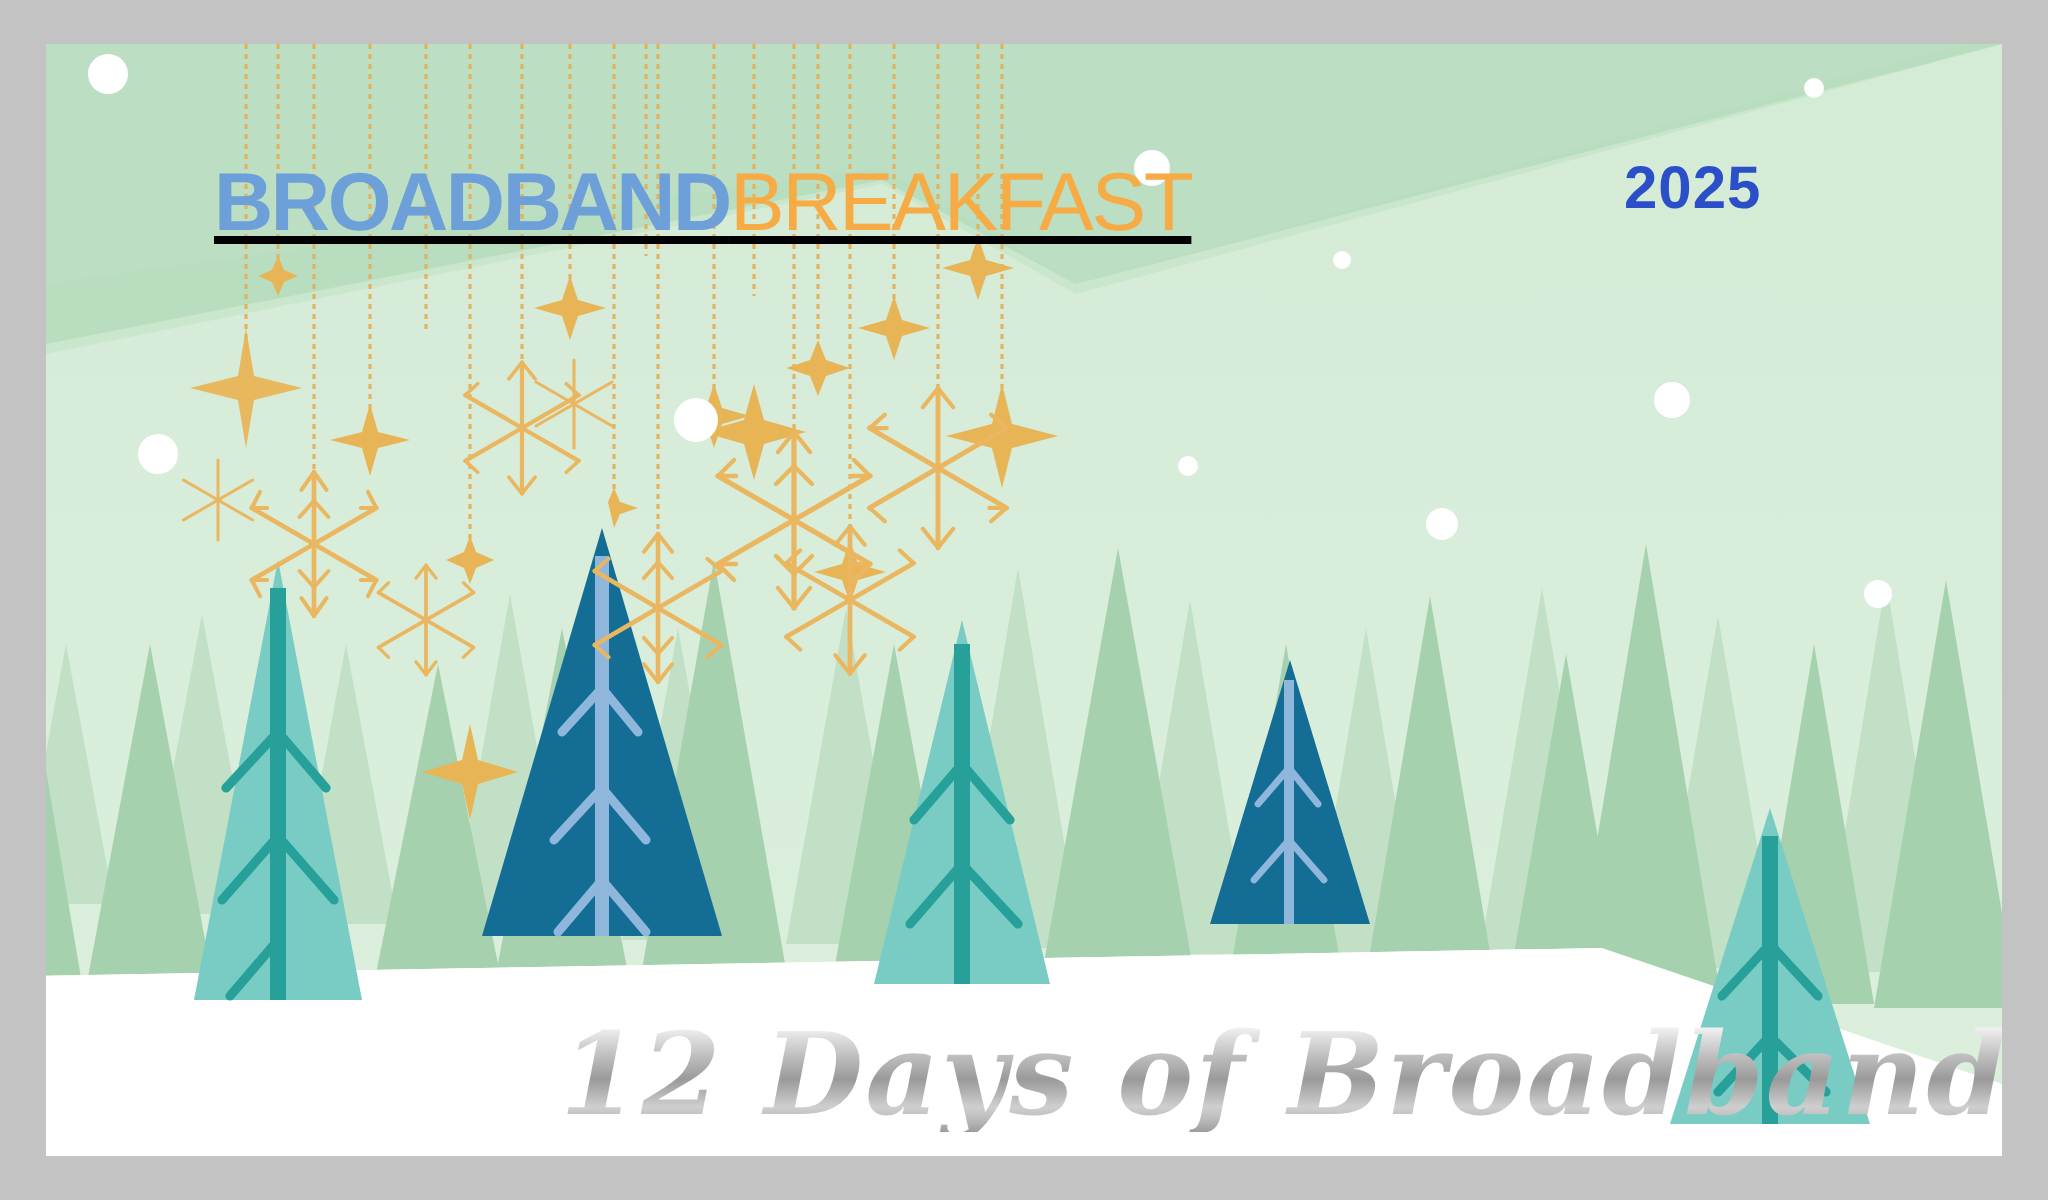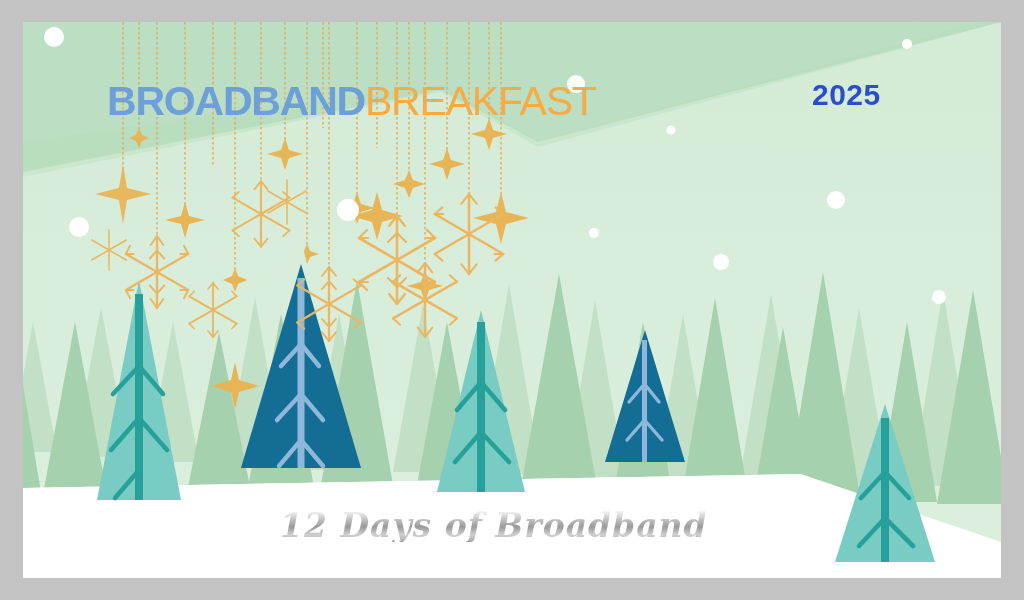--- a/index.html
+++ b/index.html
@@ -28,36 +28,37 @@
   #scene svg{display:block;width:100%;height:100%;}
 
   
   .tx{position:absolute;white-space:nowrap;}
 
   #logo{
     left:84px;top:59px;
     font-size:41px;
     letter-spacing:-1.2px;
     line-height:1;
+    text-decoration:underline;
   }
   #logo .bb{color:#6d9fd8;font-weight:bold;}
   #logo .bf{color:#f6ab45;font-weight:normal;}
 
   #year{
     left:789px;top:58px;
     font-size:30px;font-weight:bold;
     color:#2b4fc8;
     letter-spacing:0.5px;
     line-height:1;
   }
 
   #title{
     left:257px;top:487px;
     font-family:"DejaVu Serif",serif;
-    font-size:33px;
+    font-size:57px;
     font-weight:bold;
     font-style:italic;
     letter-spacing:1px;
     line-height:1;
     background:linear-gradient(180deg,
         #ffffff 0%, #f2f2f2 8%, #d9d9d9 20%,
         #bdbdbd 34%, #a8a8a8 46%, #9a9a9a 54%,
         #b4b4b4 66%, #cfcfcf 78%, #bdbdbd 88%, #9d9d9d 100%);
     -webkit-background-clip:text;
     background-clip:text;

